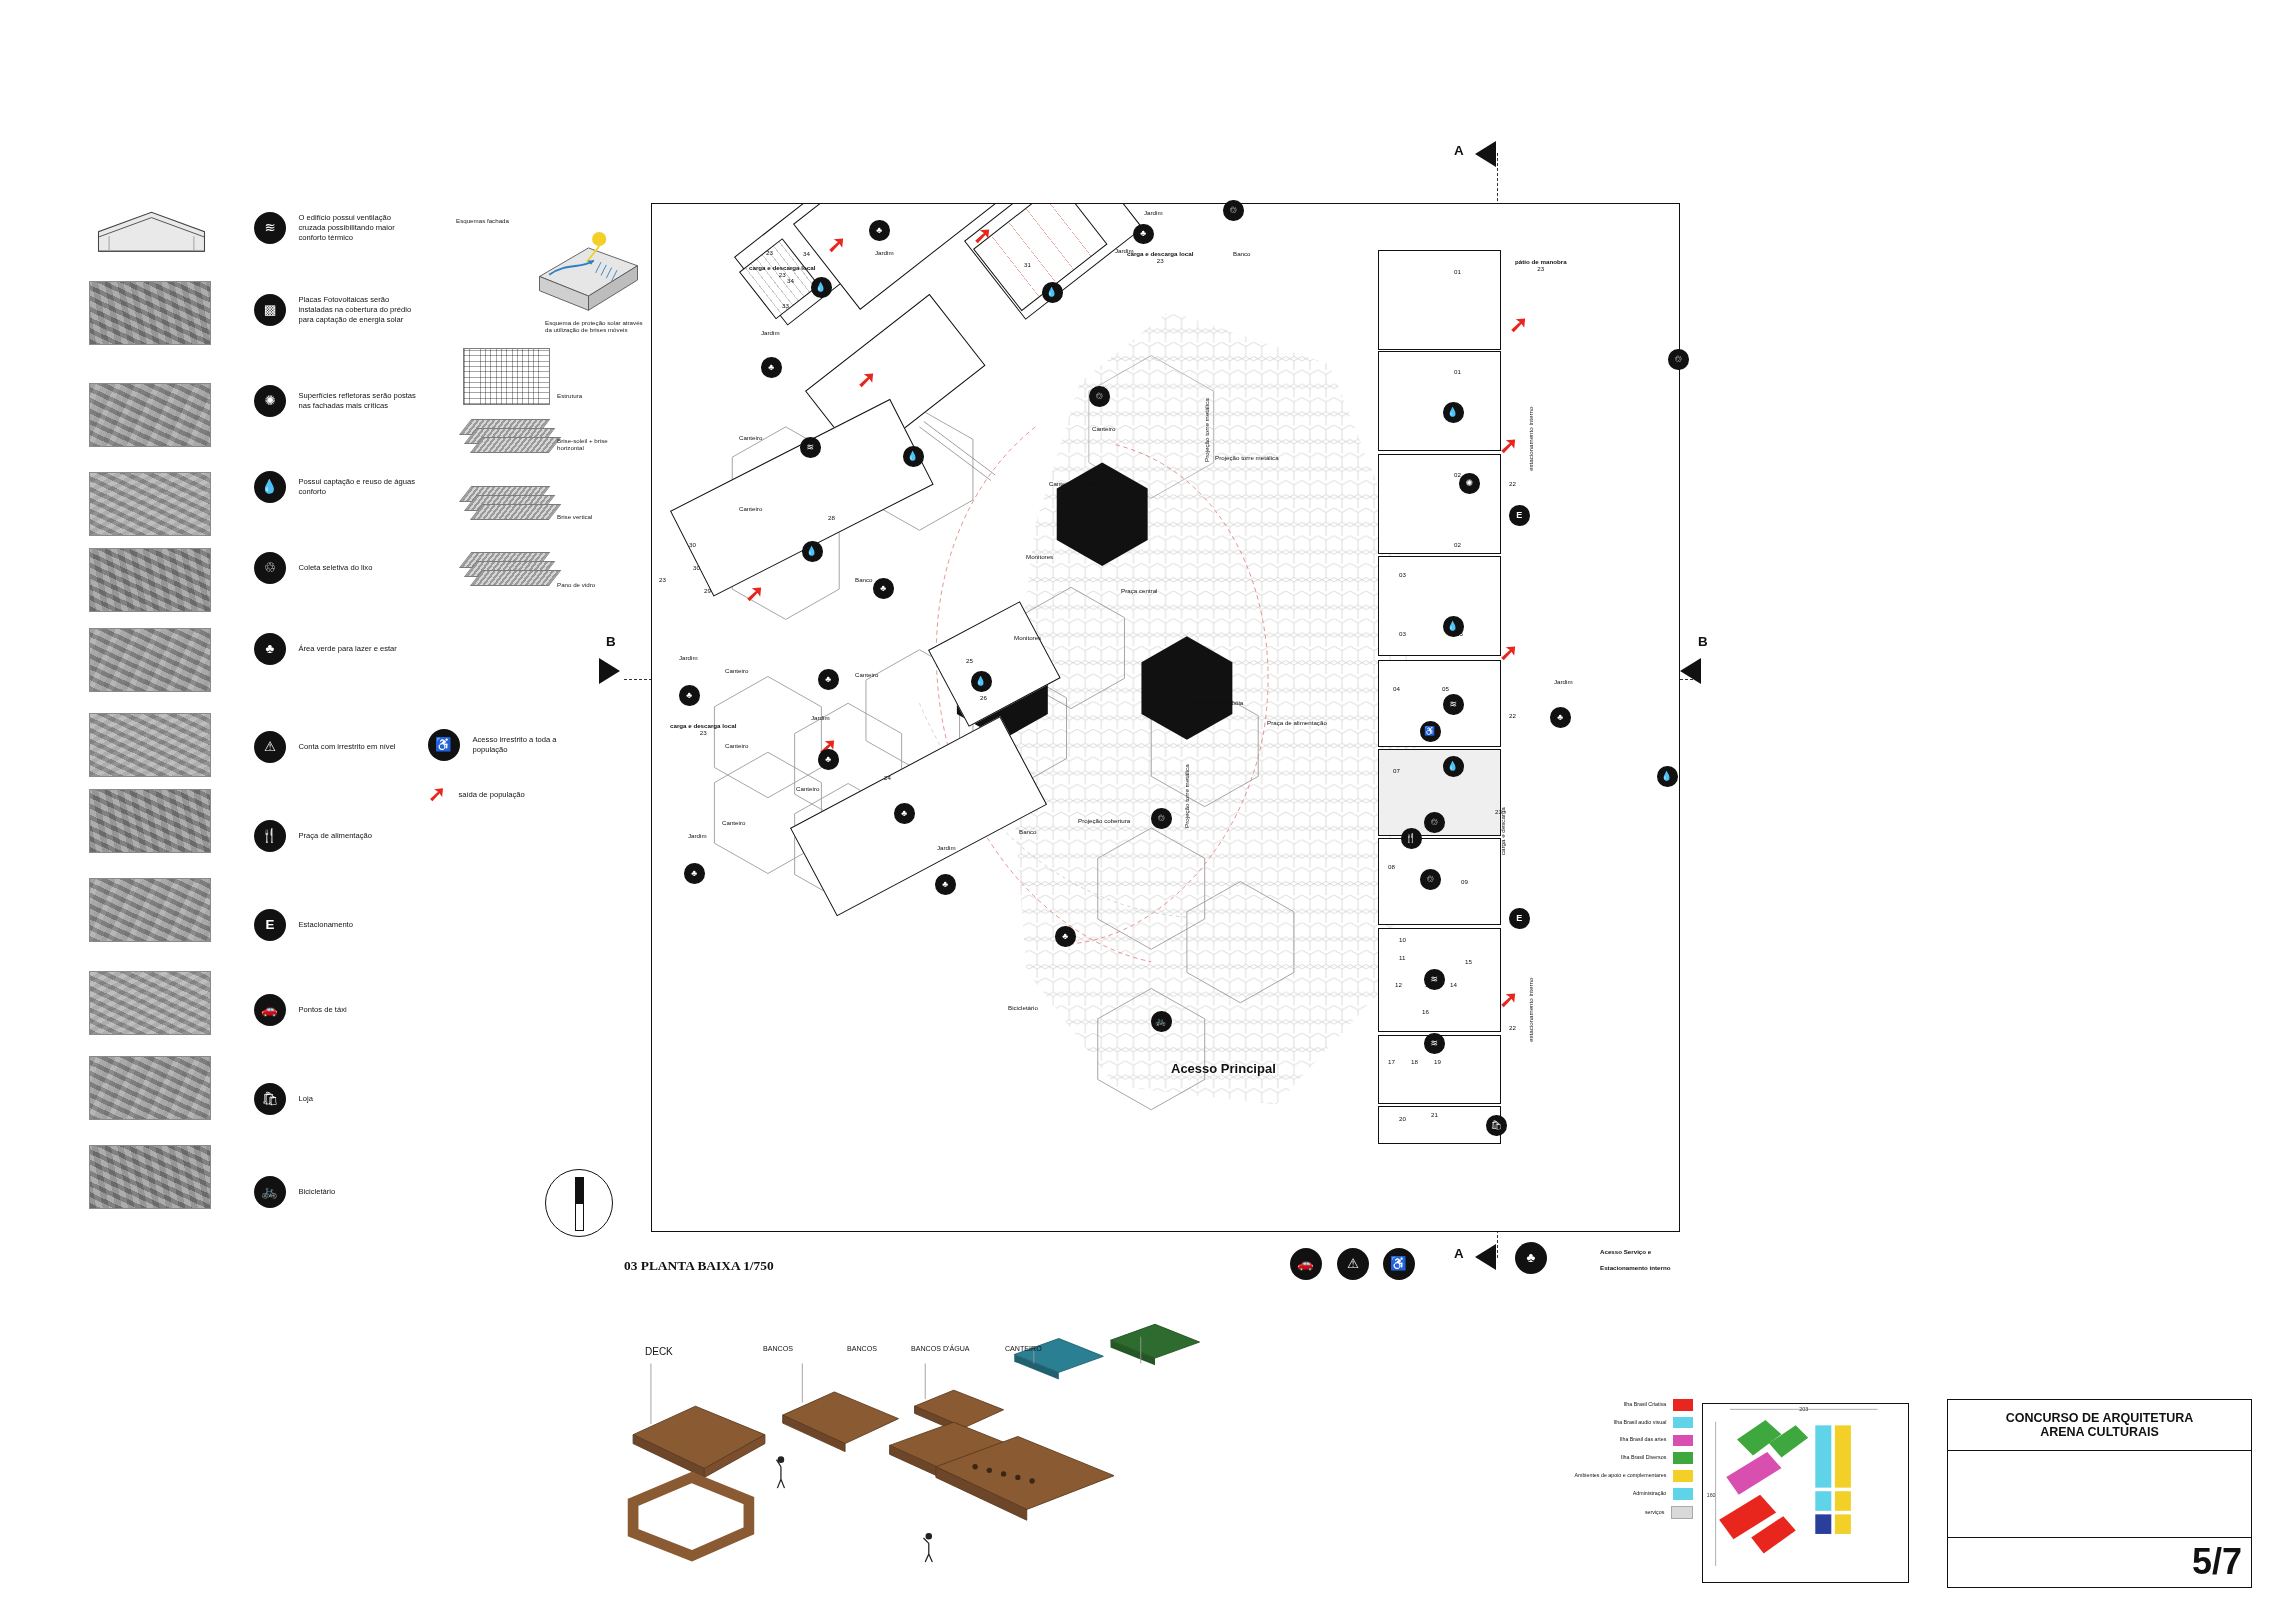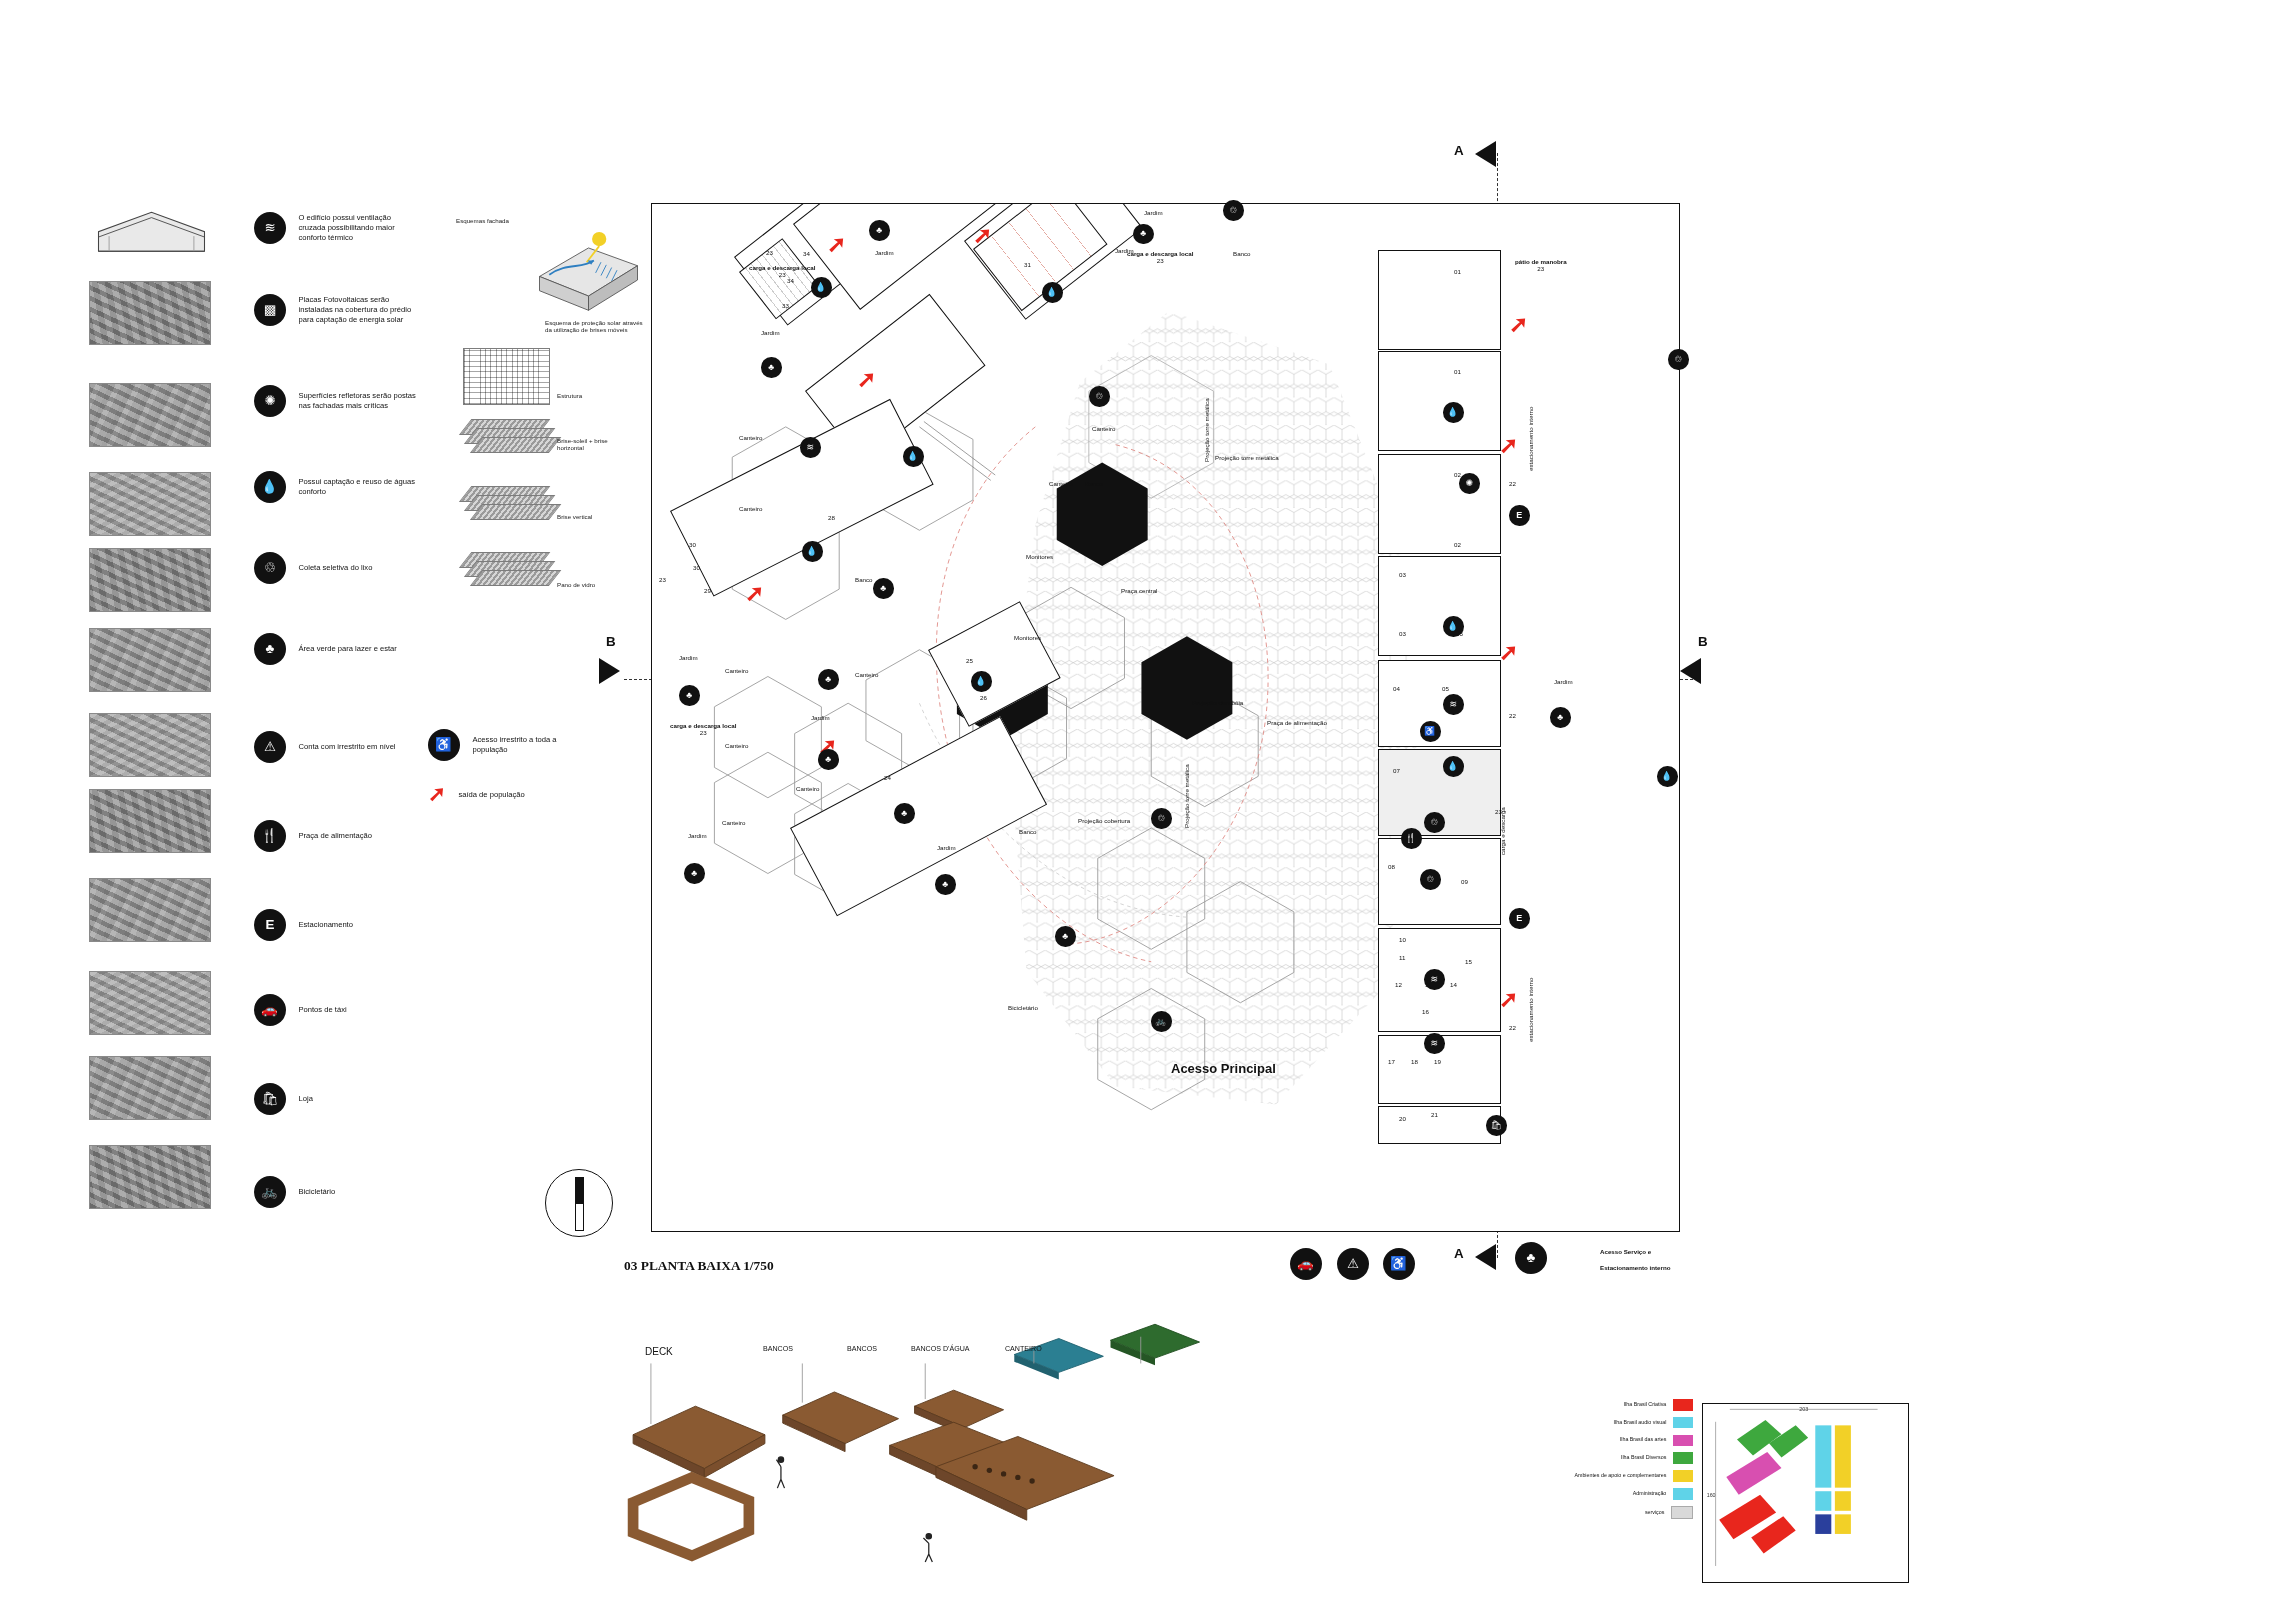--- a/index.html
+++ b/index.html
@@ -597,15 +597,25 @@
         <rect x="118" y="114" width="18" height="22" fill="#2a3f9c"></rect>
         <rect x="140" y="114" width="18" height="22" fill="#f2d027"></rect>
       </g>
       <text x="108" y="8" font-size="6" fill="#333" font-family="Liberation Sans, sans-serif">203</text>
       <text x="4" y="104" font-size="6" fill="#333" font-family="Liberation Sans, sans-serif">160</text>
       <line x1="30" y1="6" x2="196" y2="6" stroke="#666" stroke-width="0.6"></line>
       <line x1="14" y1="20" x2="14" y2="182" stroke="#666" stroke-width="0.6"></line>
     </svg>
   </div>
 
+  <div class="titleblock">
+    <div class="tb-row" style="height:50px;display:flex;flex-direction:column;align-items:center;justify-content:center;">
+      <div class="bold" style="font-size:12.5px">CONCURSO DE ARQUITETURA</div>
+      <div class="bold" style="font-size:12.5px">ARENA CULTURAIS</div>
+    </div>
+    <div class="tb-row" style="height:86px"></div>
+    <div style="height:48px;display:flex;align-items:center;justify-content:flex-end;">
+      <div class="pagenum">5/7</div>
+    </div>
+  </div>
 
 </div>
 
 
 </body></html>

